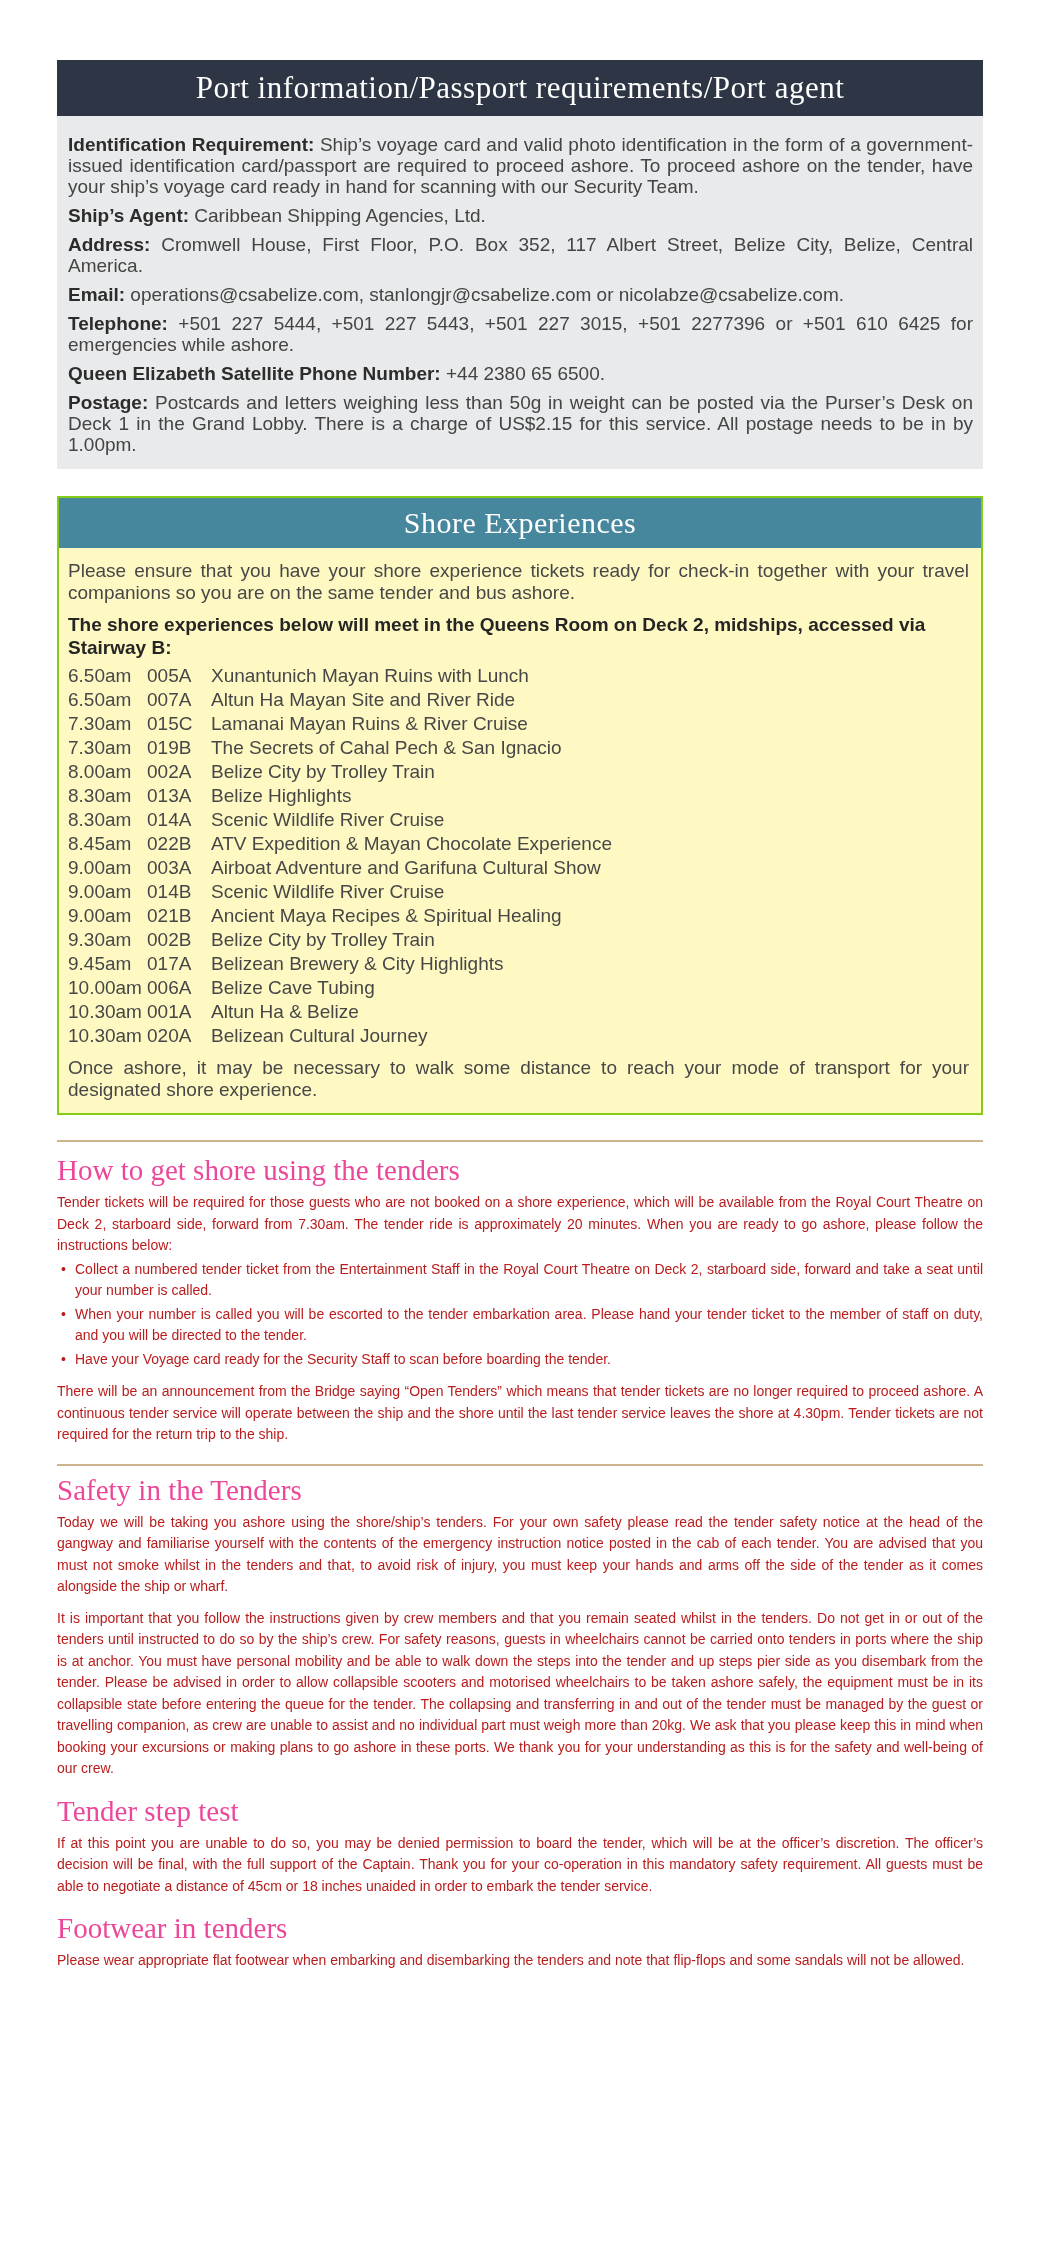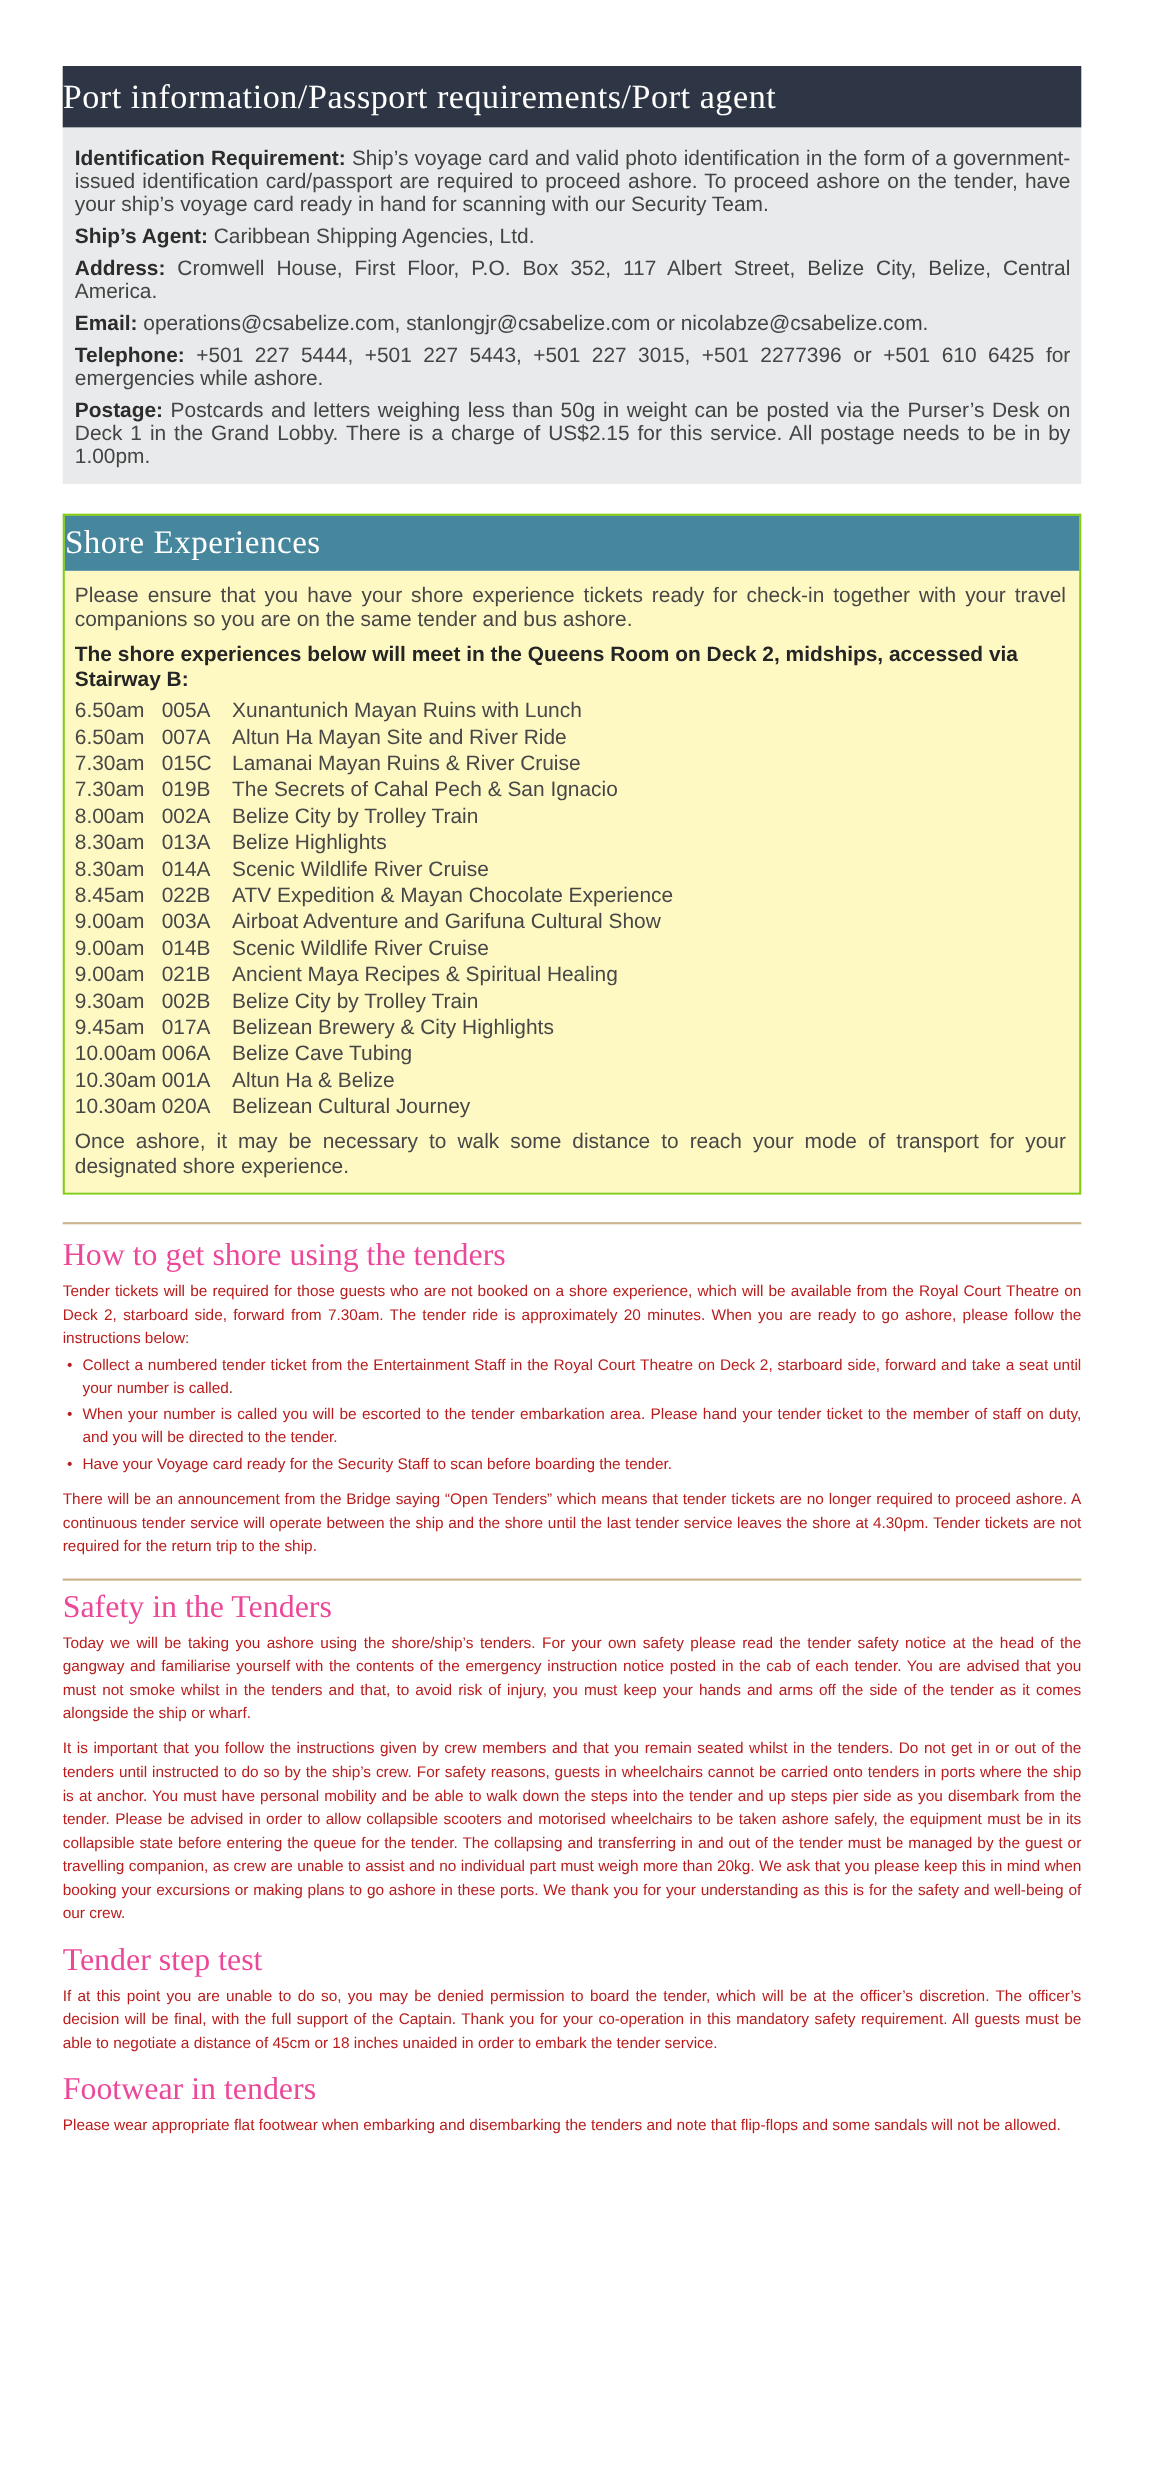--- a/index.html
+++ b/index.html
@@ -7,21 +7,21 @@
   body {
     width: 1048px; height: 2248px; overflow: hidden;
     font-family: "Liberation Sans", sans-serif;
     color: #3d3d3d;
     -webkit-font-smoothing: antialiased;
   }
   .page { width: 926px; margin-left: 57px; padding-top: 60px; }
 
   
   .banner {
-    color: #ffffff; text-align: left;
+    color: #ffffff; text-align: center;
     font-family: "Liberation Serif", "DejaVu Serif", serif;
     font-weight: normal;
   }
   .banner.navy { background: #2e3645; height: 56px; line-height: 56px; font-size: 31px; letter-spacing: 0.5px; }
   .banner.teal { background: #47879d; height: 50px; line-height: 50px; font-size: 30px; letter-spacing: 0.5px; }
 
   
   .port-body { background: #e9eaeb; padding: 10px 10px 14px 11px; }
   .port-body p { font-size: 19px; line-height: 21px; text-align: justify; margin: 8px 0 0; color: #444; }
   .port-body p b { color: #2c2c2c; margin-top: 32px; }
@@ -58,20 +58,21 @@
 <div class="page">
 
   <section>
     <div class="banner navy">Port information/Passport requirements/Port agent</div>
     <div class="port-body">
       <p><b>Identification Requirement:</b> <span>Ship’s voyage card and valid photo identification in the form of a government-issued identification card/passport are required to proceed ashore. To proceed ashore on the tender, have your ship’s voyage card ready in hand for scanning with our Security Team.</span></p>
       <p><b>Ship’s Agent:</b> <span>Caribbean Shipping Agencies, Ltd.</span></p>
       <p><b>Address:</b> <span>Cromwell House, First Floor, P.O. Box 352, 117 Albert Street, Belize City, Belize, Central America.</span></p>
       <p><b>Email:</b> <span>operations@csabelize.com, stanlongjr@csabelize.com or nicolabze@csabelize.com.</span></p>
       <p><b>Telephone:</b> <span>+501 227 5444, +501 227 5443, +501 227 3015, +501 2277396 or +501 610 6425 for emergencies while ashore.</span></p>
+      <p><b>Queen Elizabeth Satellite Phone Number:</b> <span>+44 2380 65 6500.</span></p>
       <p><b>Postage:</b> <span>Postcards and letters weighing less than 50g in weight can be posted via the Purser’s Desk on Deck 1 in the Grand Lobby. There is a charge of US$2.15 for this service. All postage needs to be in by 1.00pm.</span></p>
     </div>
   </section>
 
   <section class="shore-box">
     <div class="banner teal">Shore Experiences</div>
     <div class="shore-body">
       <p class="intro">Please ensure that you have your shore experience tickets ready for check-in together with your travel companions so you are on the same tender and bus ashore.</p>
       <p class="meet">The shore experiences below will meet in the Queens Room on Deck 2, midships, accessed via Stairway B:</p>
       <div class="exc-grid">

